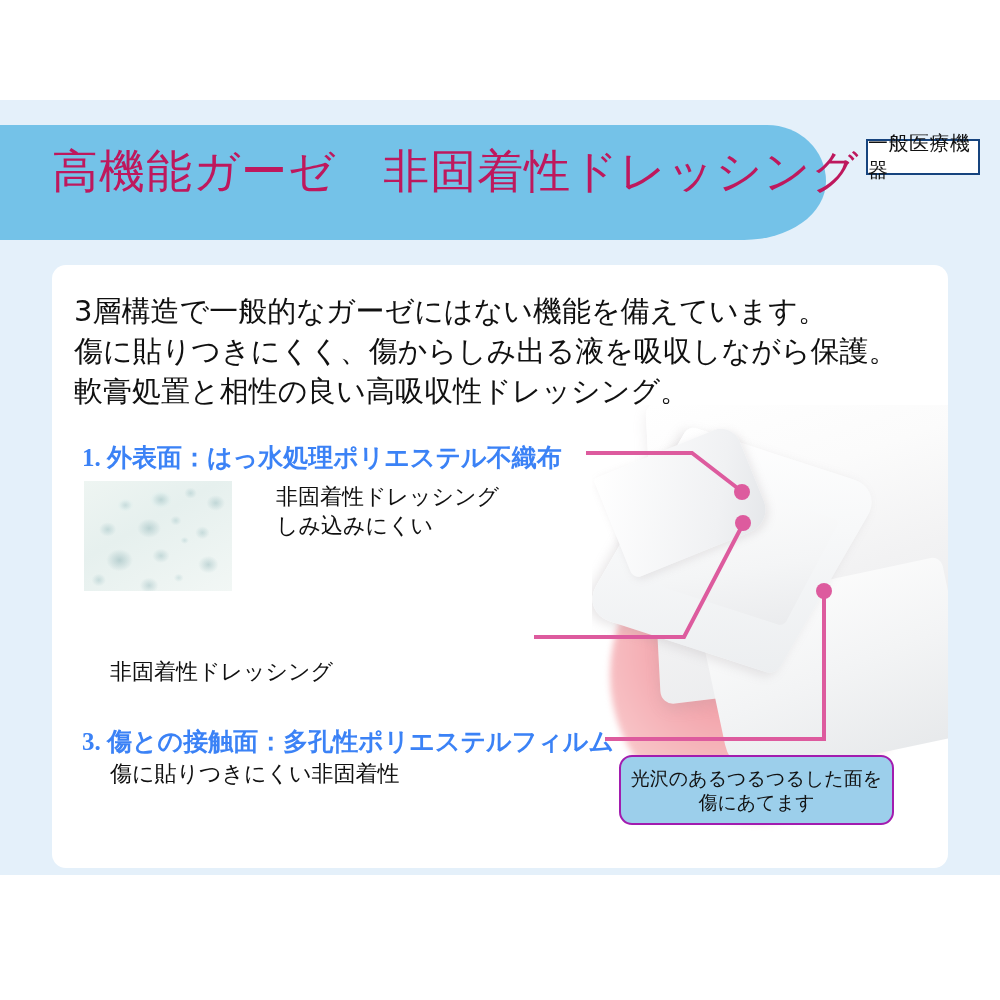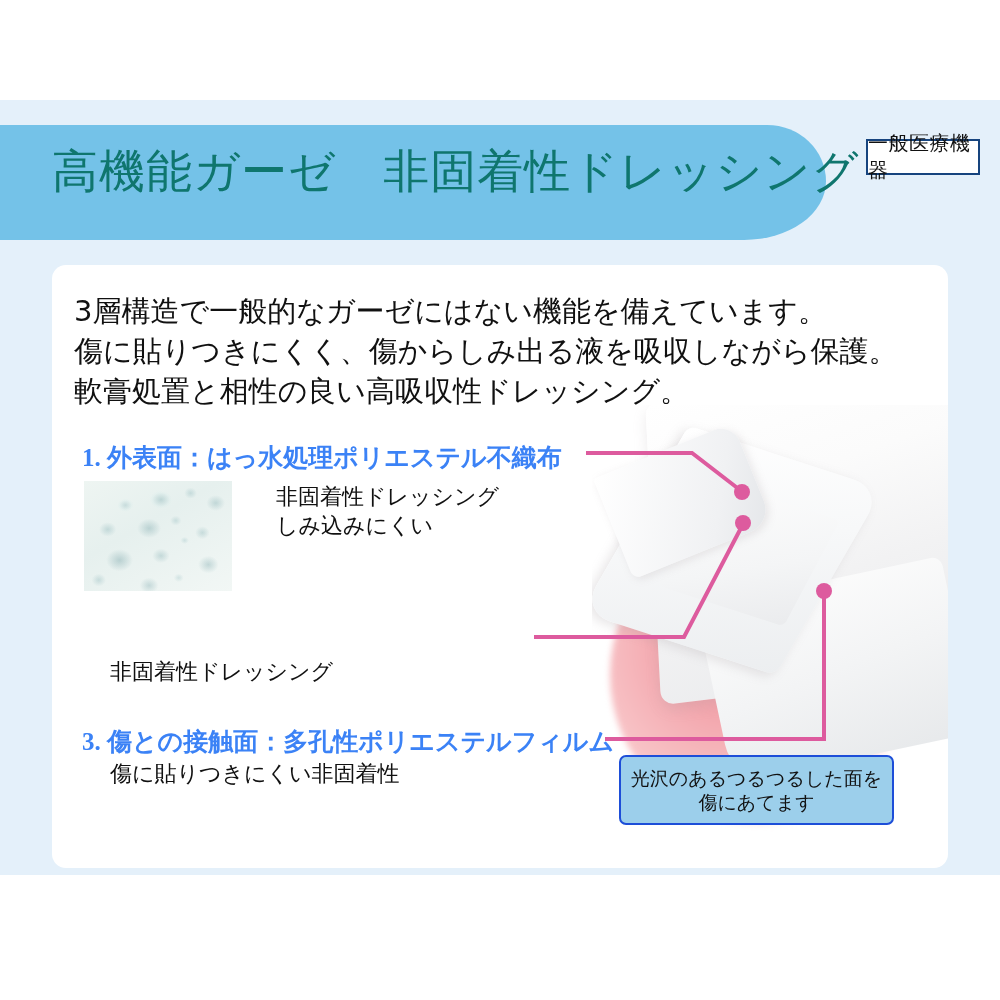--- a/index.html
+++ b/index.html
@@ -20,21 +20,21 @@
   
   .banner{
     position:absolute;left:0;top:125px;width:826px;height:115px;
     background:#74c2e8;
     border-top-right-radius:115px 110px;
     border-bottom-right-radius:160px 115px;
   }
   .banner-title{
     position:absolute;left:52px;top:148px;
     font-size:46px;line-height:1;letter-spacing:1px;
-    color:#0f766e;white-space:nowrap;
+    color:#be185d;white-space:nowrap;
     font-family:"DejaVu Sans","Liberation Sans",sans-serif;
   }
 
   
   .badge{
     position:absolute;left:866px;top:139px;width:110px;height:32px;
     background:#ffffff;border:2px solid #16447e;
     display:flex;align-items:center;justify-content:center;
     font-size:20px;color:#111111;letter-spacing:0.5px;
     font-family:"DejaVu Sans","Liberation Sans",sans-serif;
@@ -142,21 +142,21 @@
     transform:rotate(-12deg);
     border-radius:20px 10px 30px 40px;
   }
 
   
   .leaders{position:absolute;left:0;top:0;width:896px;height:603px;pointer-events:none;}
 
   
   .callout{
     position:absolute;left:567px;top:490px;width:271px;height:66px;
-    background:#9ccfeb;border:2px solid #1d4ed8;border-radius:7px;
+    background:#9ccfeb;border:2px solid #a21caf;border-radius:13px;
     display:flex;align-items:center;justify-content:center;text-align:center;
     font-size:19px;line-height:1.28;color:#111111;white-space:pre-line;
     font-family:"DejaVu Sans","Liberation Sans",sans-serif;
   }
 </style>
 </head>
 <body>
 
 <div class="page">
 

